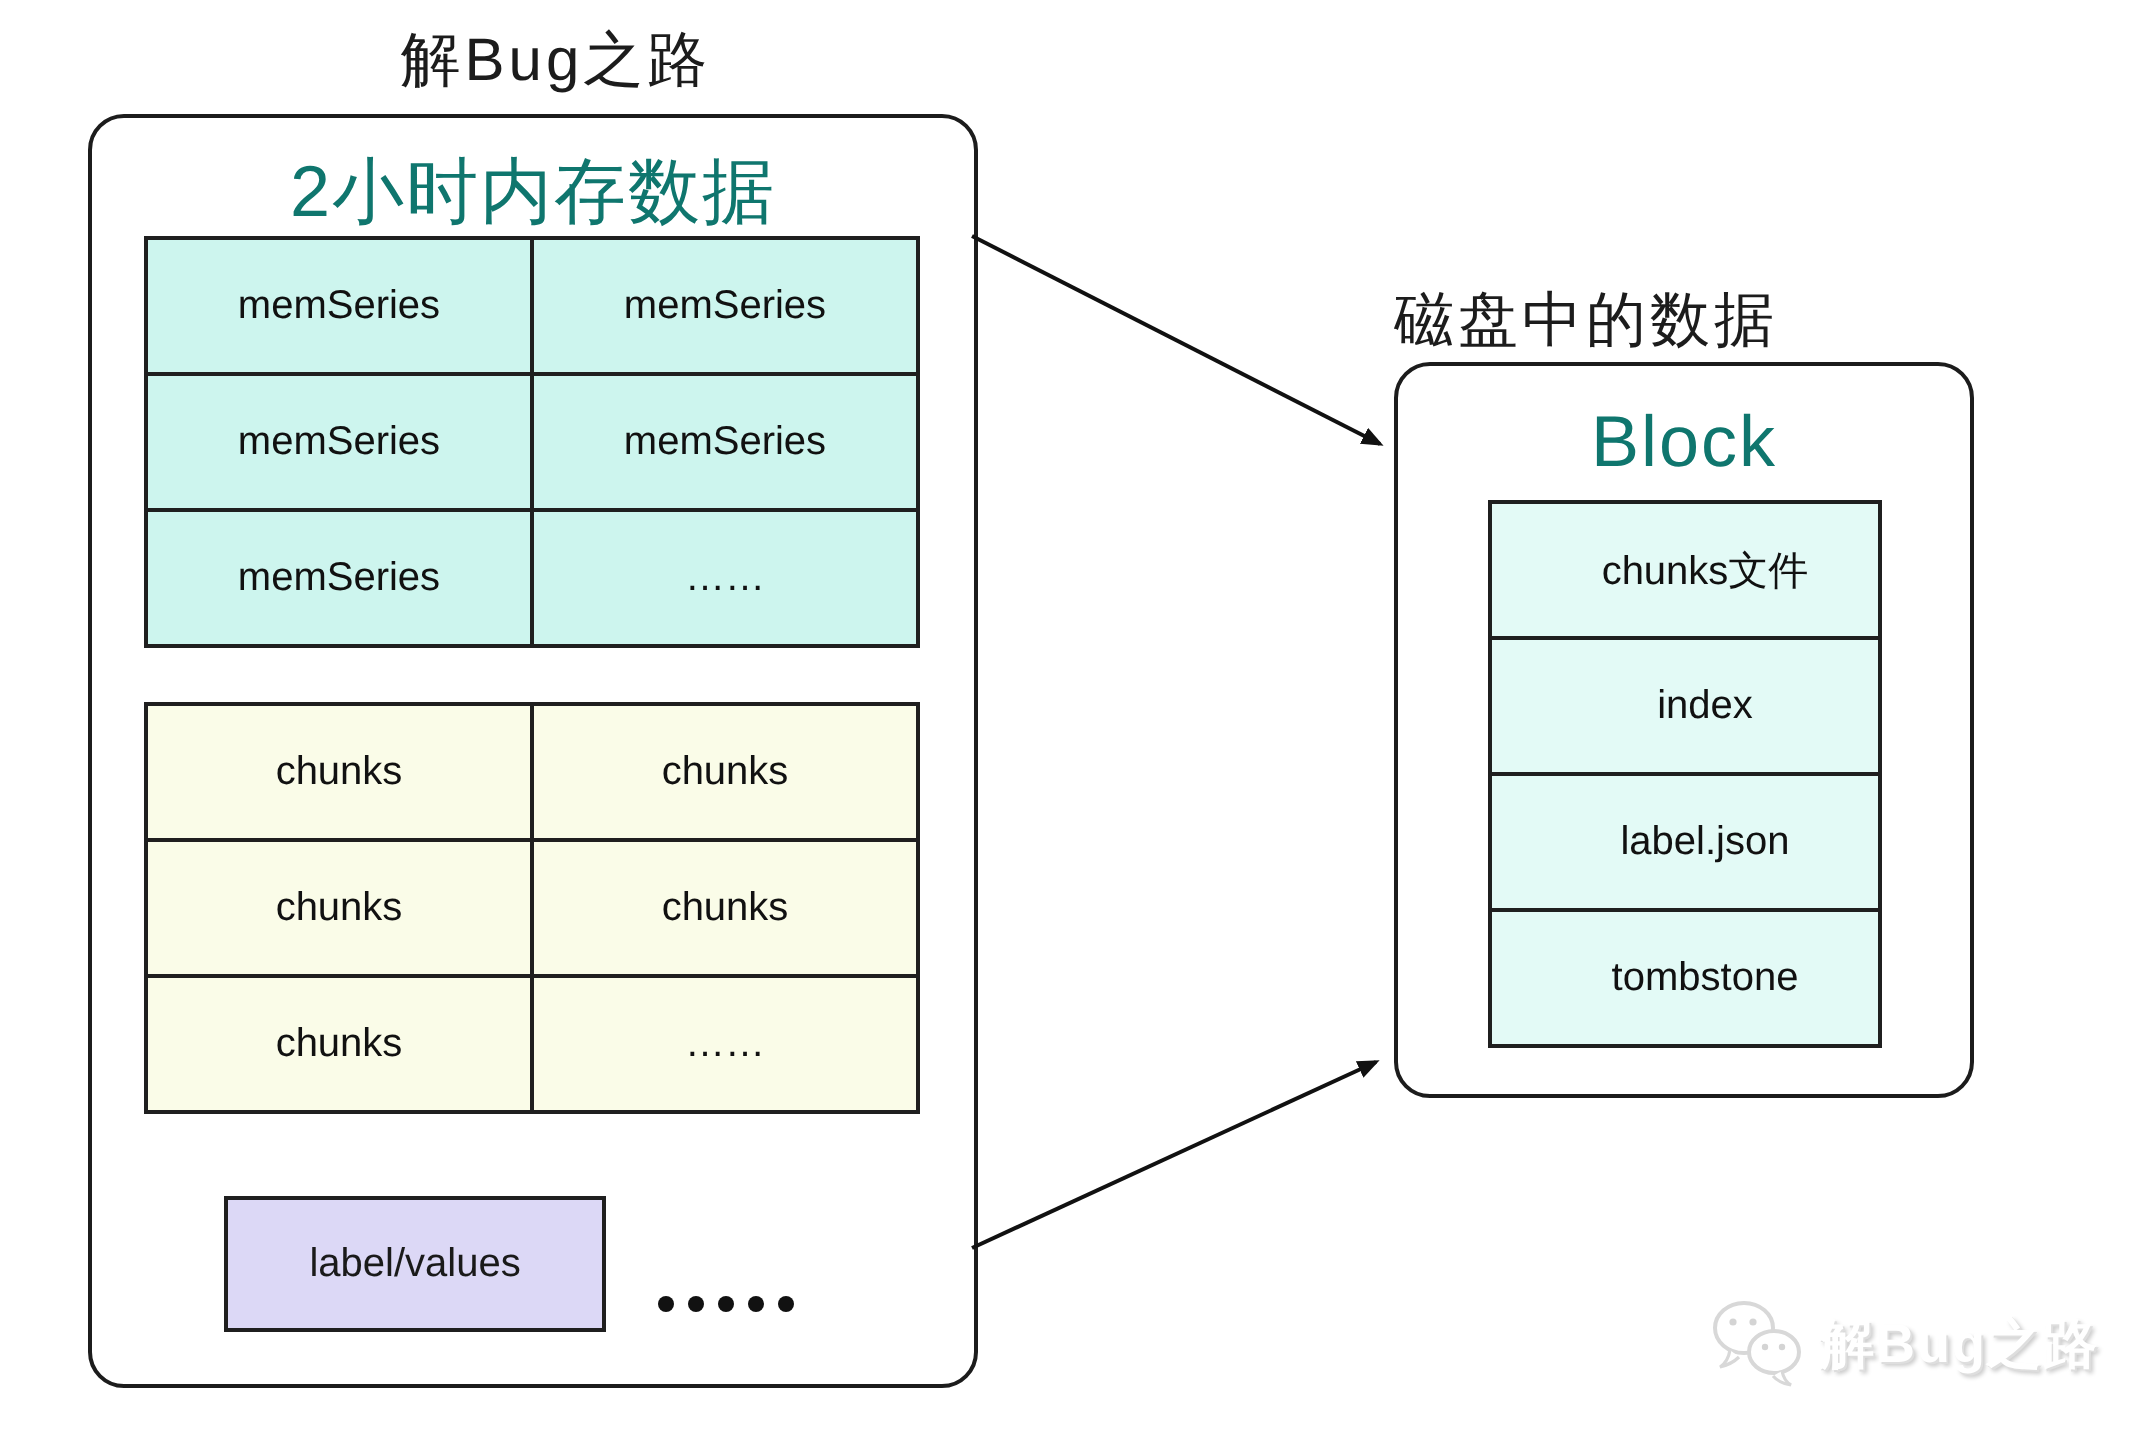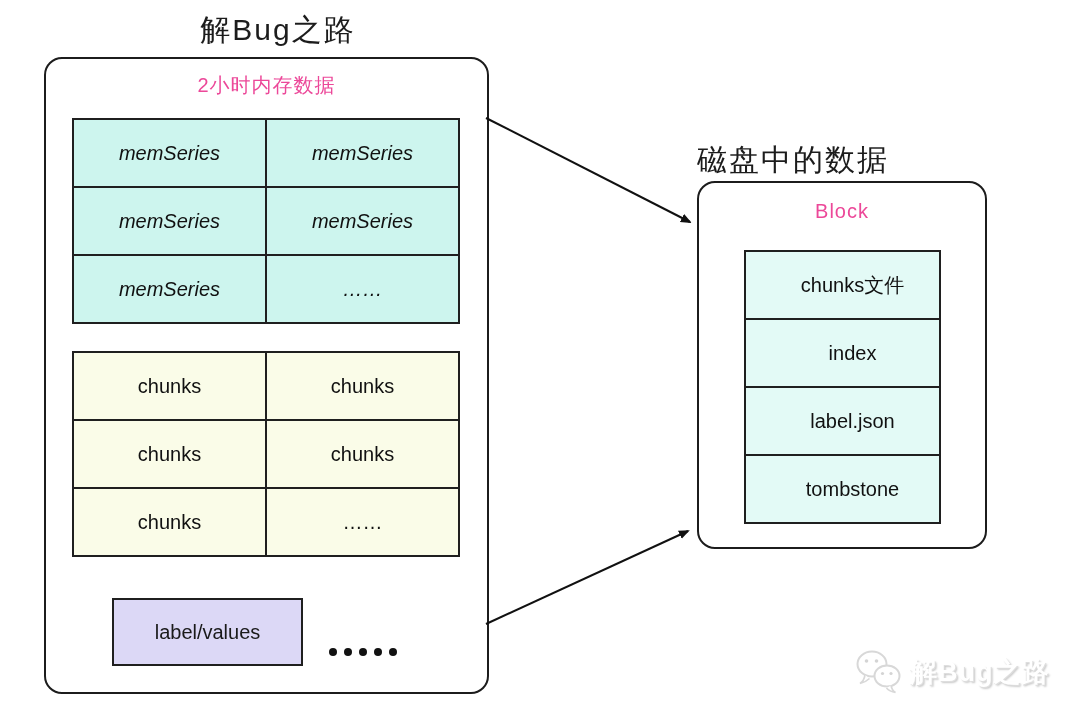--- a/index.html
+++ b/index.html
@@ -7,29 +7,29 @@
   .canvas{position:relative;width:1072px;height:724px;background:#ffffff;overflow:hidden;}
 
   .diagram-title{position:absolute;font-size:30px;font-weight:500;letter-spacing:2px;color:#1c1c1c;white-space:nowrap;}
   .title-memory{left:168px;top:10px;width:220px;text-align:center;}
   .title-disk{left:697px;top:140px;width:286px;text-align:left;}
 
   .rounded-box{position:absolute;background:#ffffff;border:2.5px solid #1c1c1c;border-radius:18px;}
   .memory-box{left:44px;top:57px;width:441px;height:633px;}
   .disk-box{left:697px;top:181px;width:286px;height:364px;}
 
-  .box-title{position:absolute;width:100%;text-align:center;font-size:20px;font-weight:500;color:#ec4899;letter-spacing:1px;white-space:nowrap;}
+  .box-title{position:absolute;width:100%;text-align:center;font-size:36px;font-weight:500;color:#0f766e;letter-spacing:1px;white-space:nowrap;}
   .memory-box .box-title{top:13px;}
   .disk-box .box-title{top:17px;}
 
   .grid2{position:absolute;display:grid;grid-template-columns:1fr 1fr;border:1px solid #1f1f1f;}
   .mem-grid{left:26px;top:59px;width:386px;}
   .chunk-grid{left:26px;top:292px;width:386px;}
   .cell{border:1px solid #1f1f1f;height:66px;display:flex;align-items:center;justify-content:center;font-size:20px;color:#111;}
-  .mem-grid .cell{background:#cdf5ee;font-style:italic;}
+  .mem-grid .cell{background:#cdf5ee;}
   .chunk-grid .cell{background:#fafce8;}
 
   .stack{position:absolute;left:45px;top:67px;width:195px;border:1px solid #1f1f1f;}
   .stack .cell{background:#e3faf6;height:66px;padding-left:20px;}
 
   .label-values{position:absolute;left:27px;top:539px;width:191px;height:68px;background:#dcd8f6;border:2px solid #1f1f1f;box-sizing:border-box;display:flex;align-items:center;justify-content:center;font-size:20px;margin-left:39px;}
 
   .dots-row{position:absolute;left:283px;top:585px;width:80px;height:16px;display:flex;align-items:center;gap:7px;}
   .dot{width:8px;height:8px;border-radius:50%;background:#111;}
 

